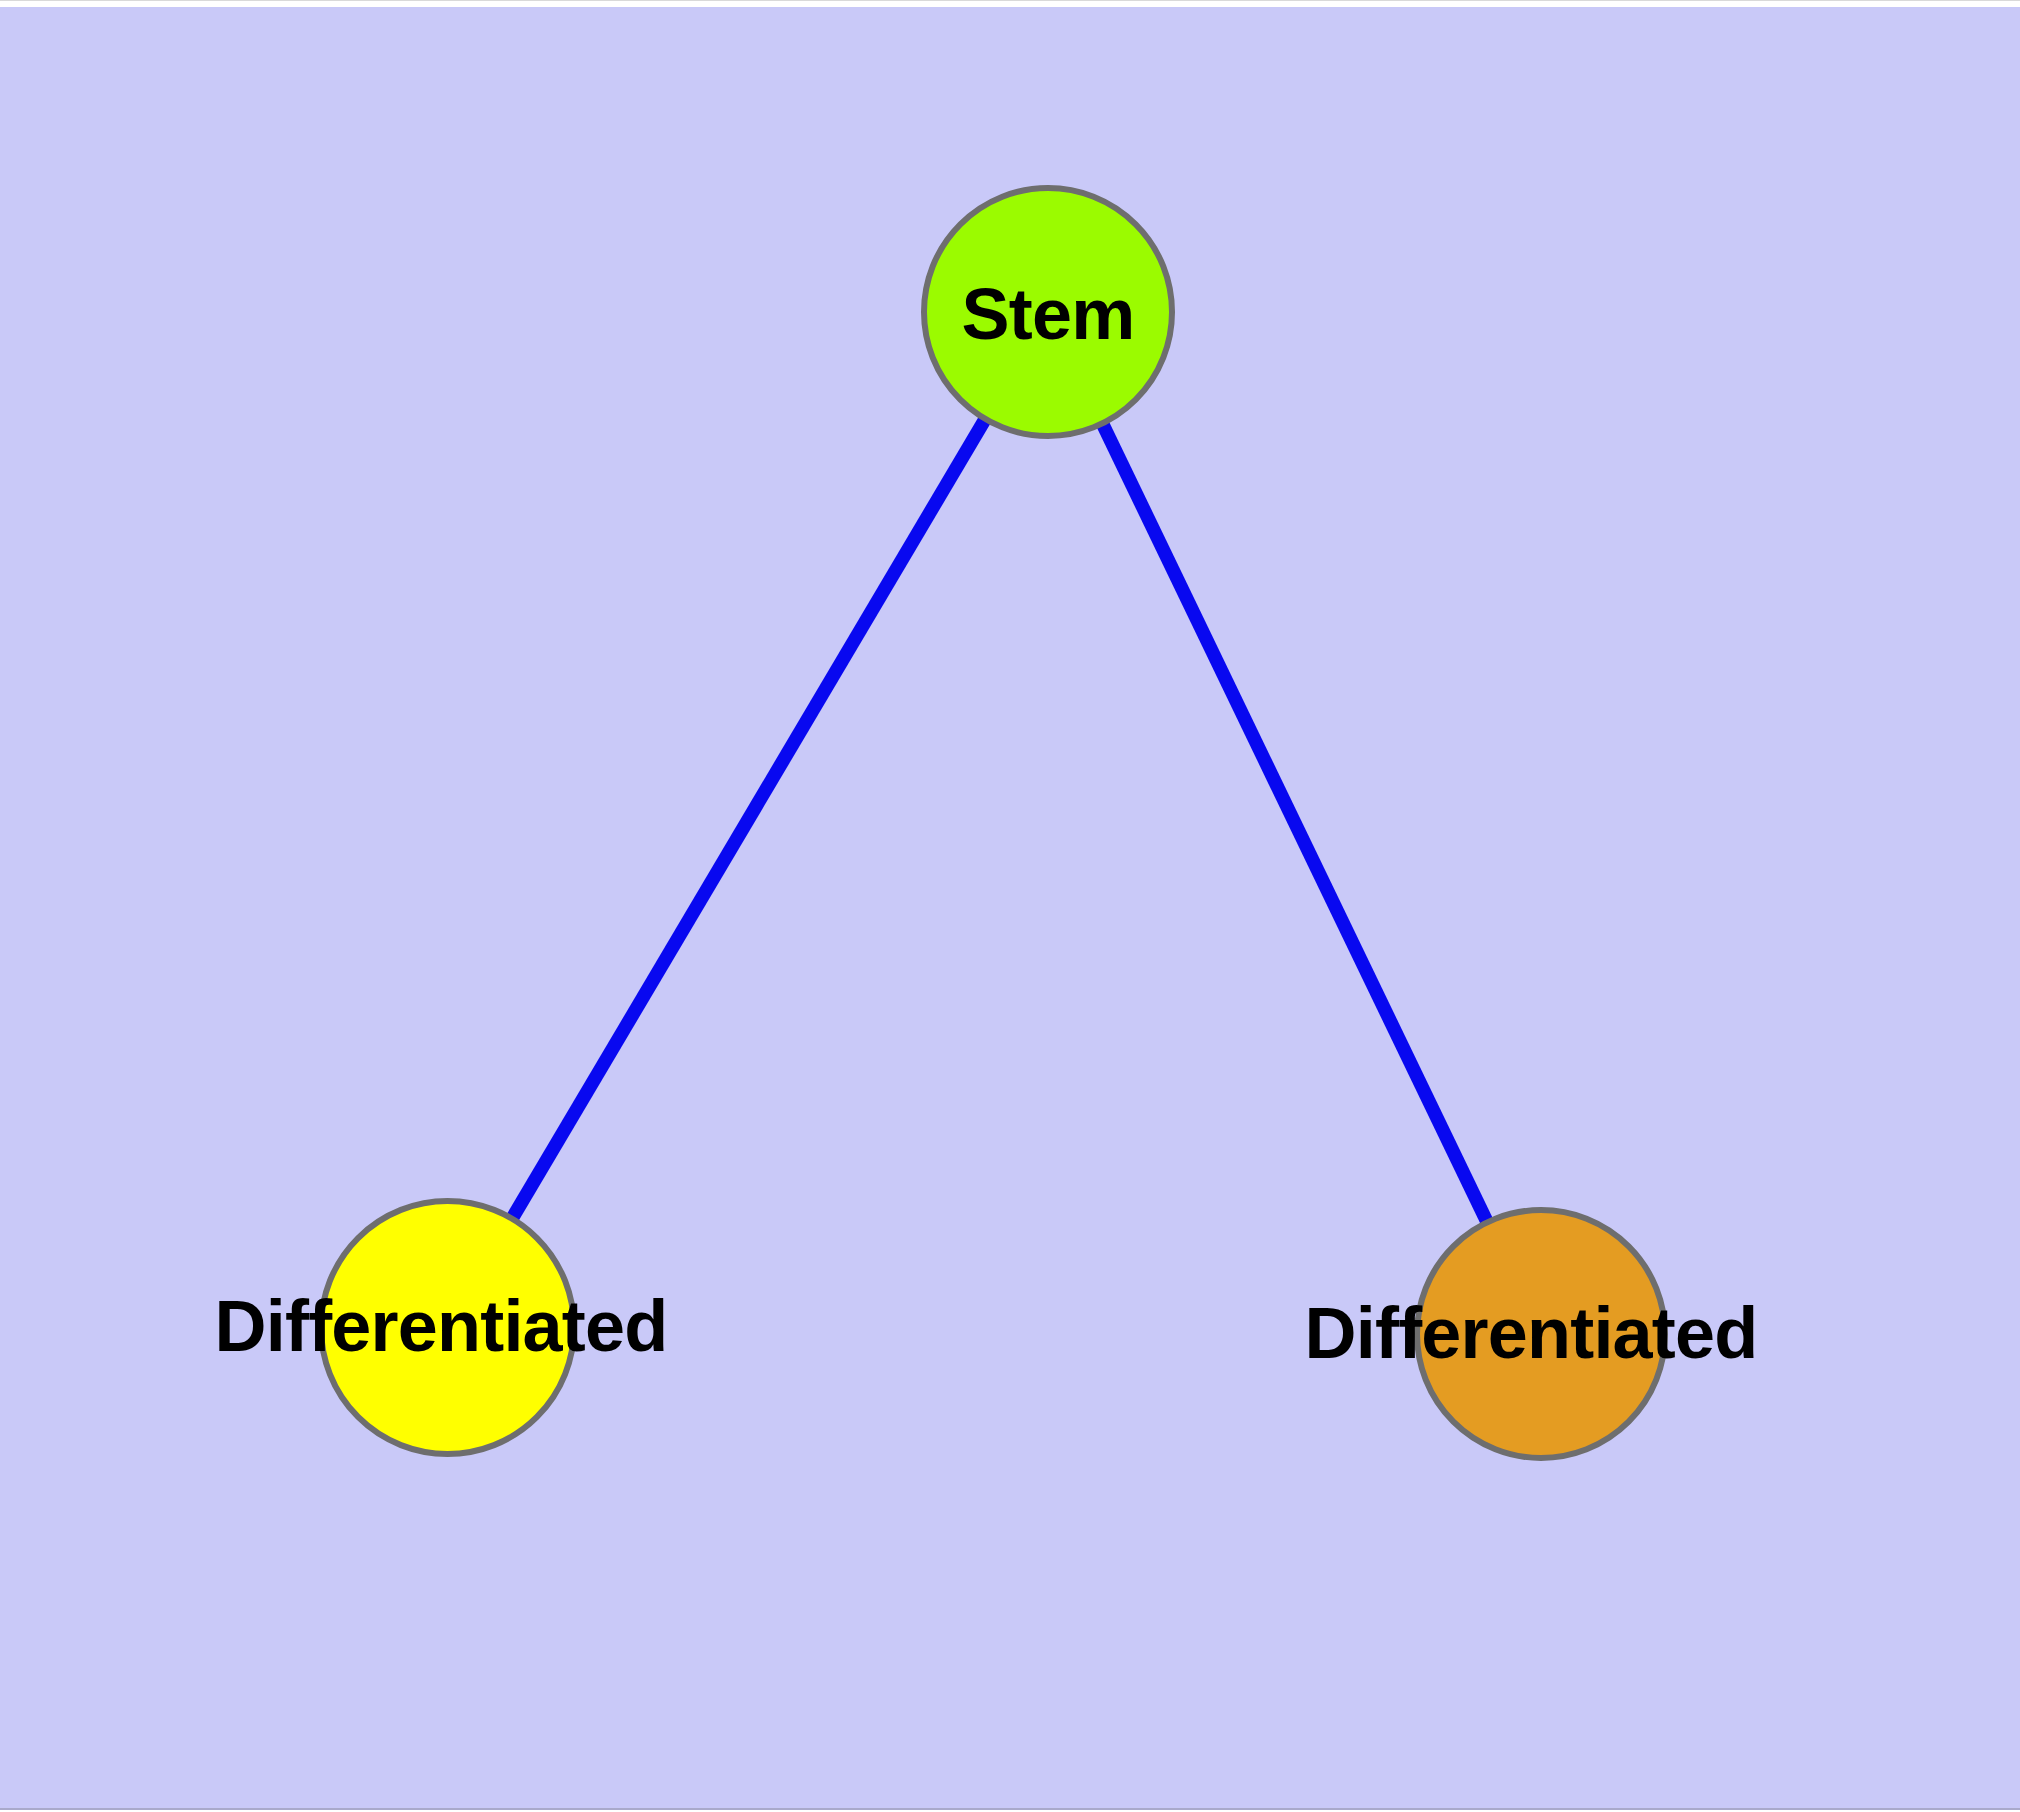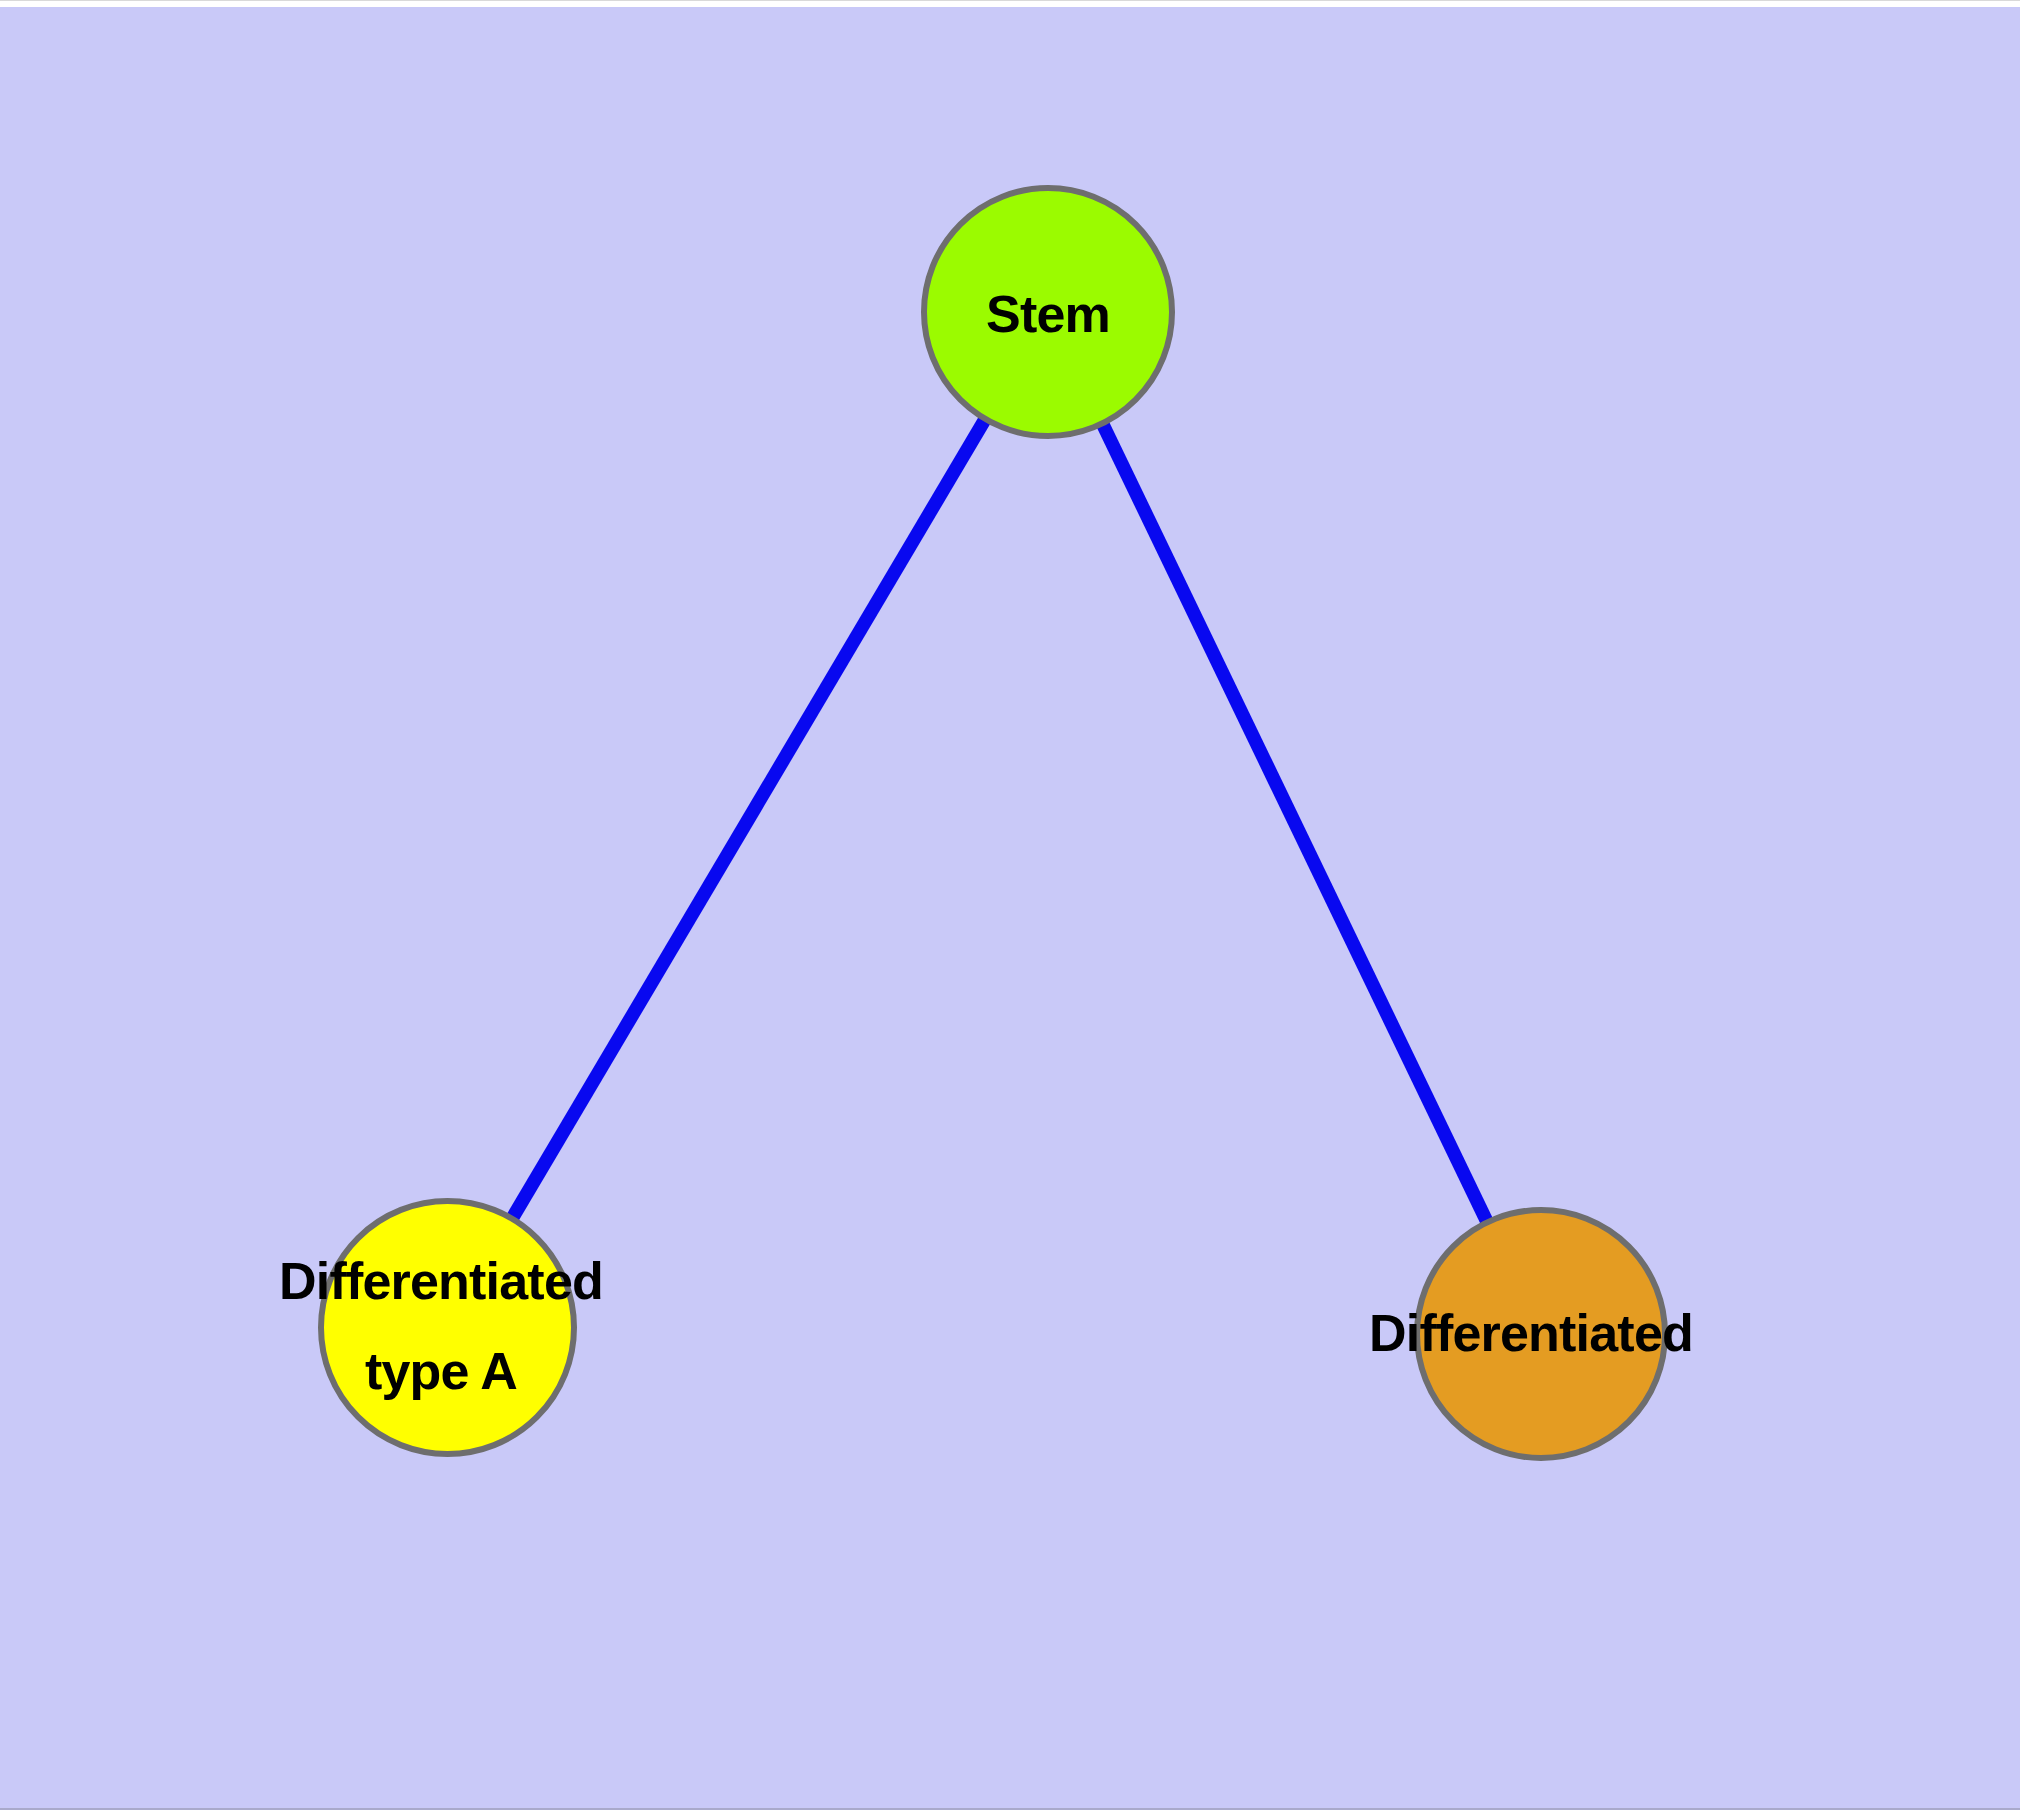--- a/index.html
+++ b/index.html
@@ -46,21 +46,21 @@
     box-sizing: border-box;
   }
   .node-stem   { left: 921px; top: 178px;  width: 254px; height: 254px; }
   .node-type-a { left: 318px;  top: 1191px; width: 259px; height: 259px; }
   .node-type-b { left: 1414px; top: 1200px; width: 254px; height: 254px; }
   .node-label {
     position: absolute;
     transform: translate(-50%, -50%);
     color: #000000;
     font-weight: bold;
-    font-size: 52px;
+    font-size: 72px;
     line-height: 90px;
     text-align: center;
     white-space: nowrap;
     letter-spacing: -0.8px;
   }
   .label-stem   { left: 1048px; top: 307px; }
   .label-type-a { left: 441px;  top: 1319px; }
   .label-type-b { left: 1531px; top: 1326px; }
 </style>
 </head>
@@ -80,21 +80,20 @@
     <div class="node node-type-a" style="background-color: rgb(255, 255, 0);"></div>
 
     <div class="node node-type-b" style="background-color: rgb(228, 156, 34);"></div>
 
     <div class="node-label label-stem">
       <div>Stem</div>
     </div>
 
     <div class="node-label label-type-a">
       <div>Differentiated</div>
-      <div>type A</div>
     </div>
 
     <div class="node-label label-type-b">
       <div>Differentiated</div>
     </div>
 
   </div>
 
   <div class="top-strip"></div>
 

